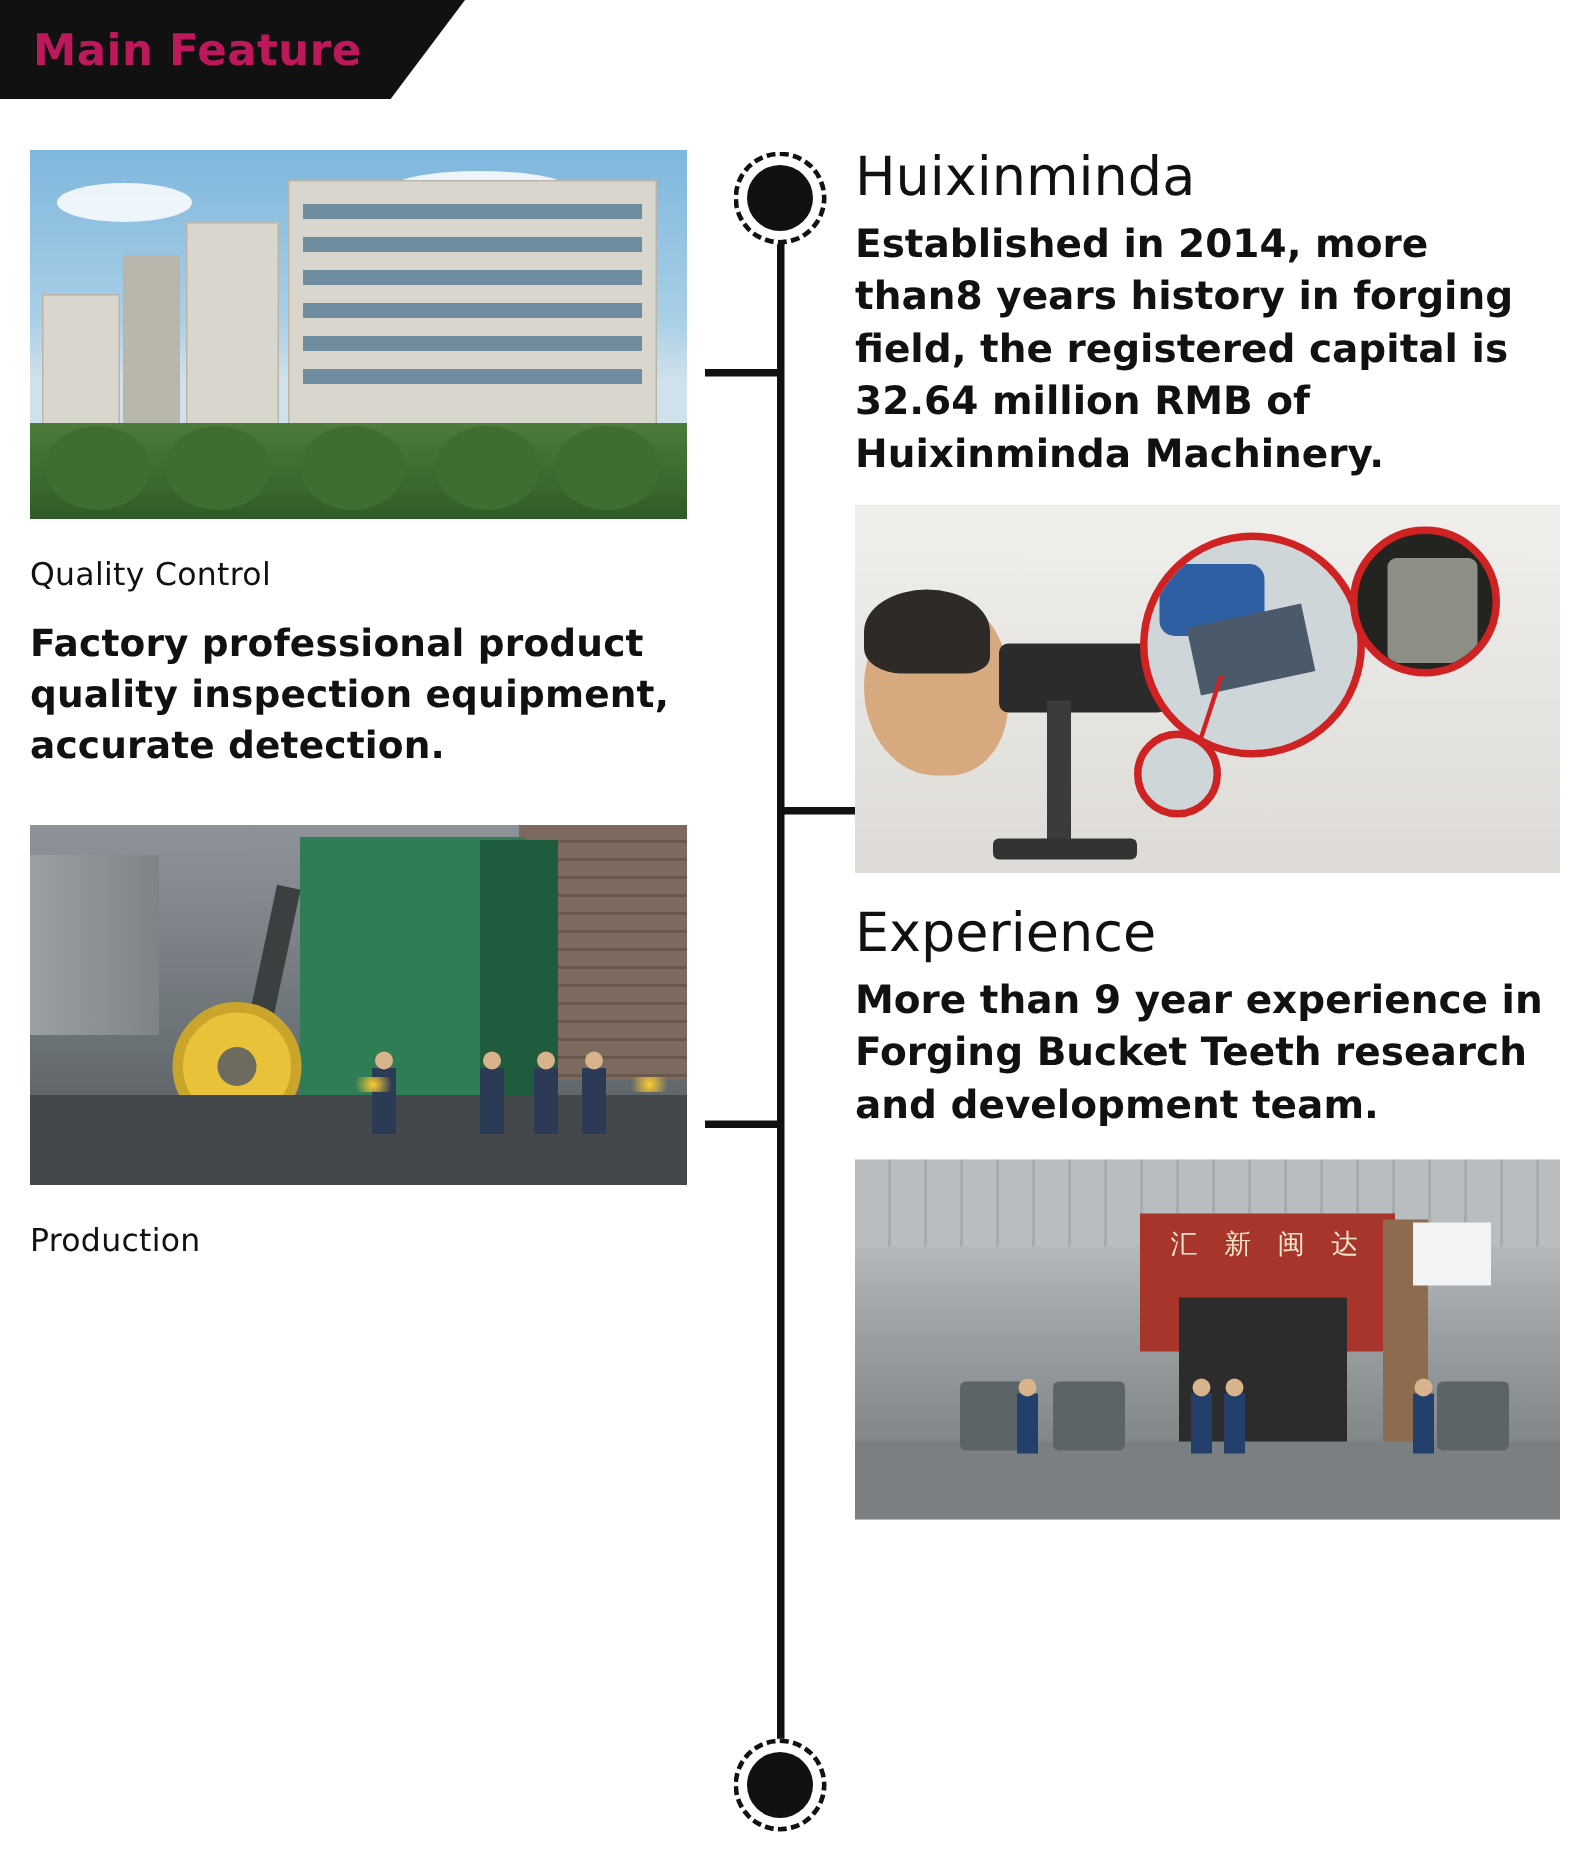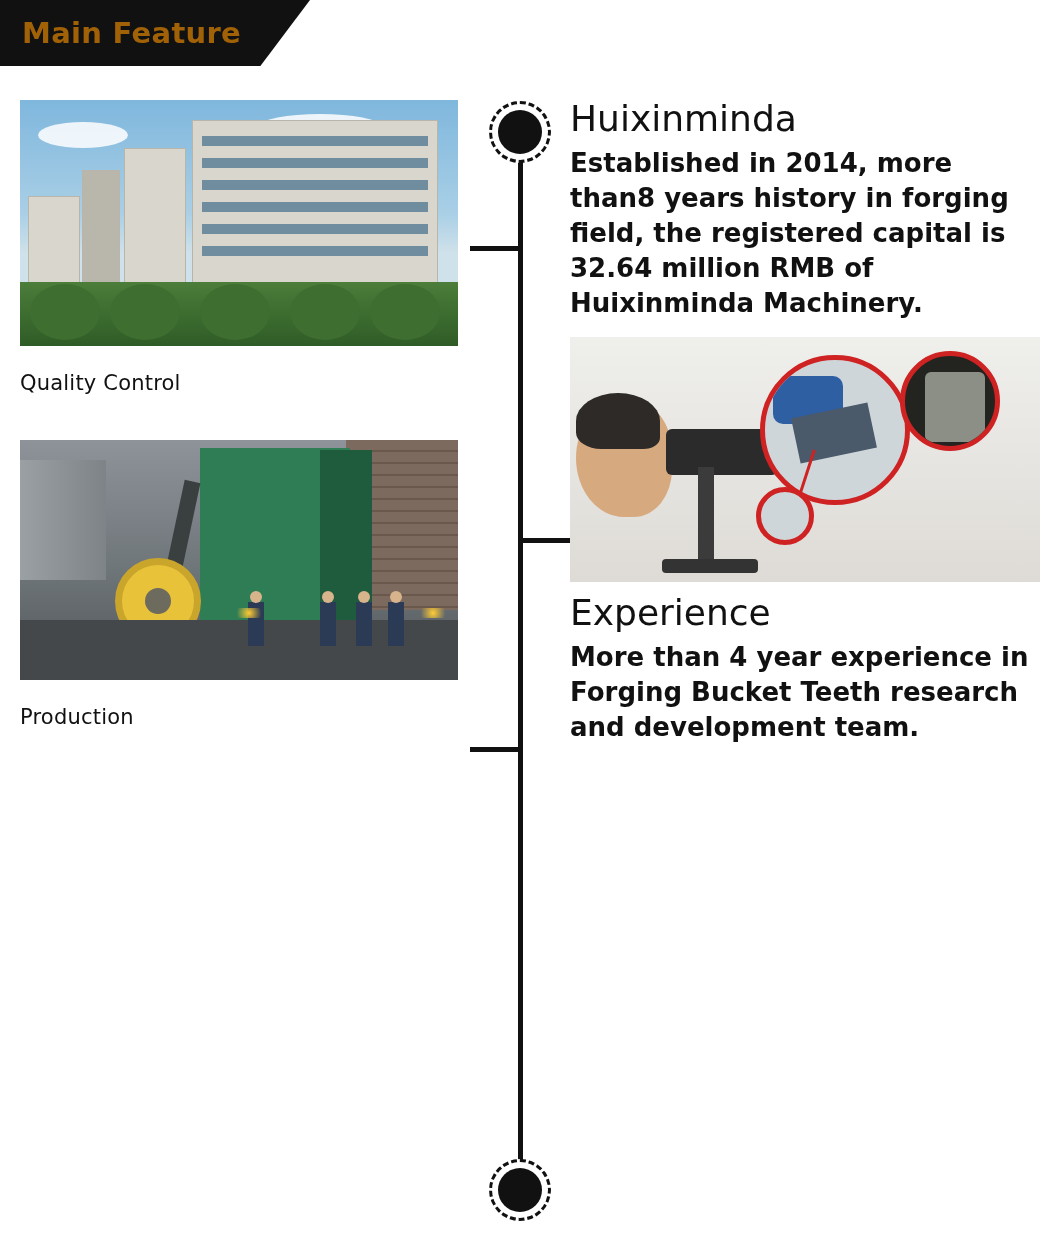--- a/index.html
+++ b/index.html
@@ -31,21 +31,21 @@
     top: 0;
     width: 100%;
     height: 100%;
     background: #111111;
     clip-path: polygon(0 0, 100% 0, 84% 100%, 0 100%);
   }
   .header-banner .title {
     position: absolute;
     left: 22px;
     top: 14px;
-    color: #a16207;
+    color: #be185d;
     font-size: 29px;
     font-weight: bold;
     letter-spacing: 0.3px;
     line-height: 38px;
   }
 
   
   .timeline-line {
     position: absolute;
     left: 518px;
@@ -344,20 +344,21 @@
       <div class="win" style="left:182px;top:124px;width:226px;height:10px;"></div>
       <div class="win" style="left:182px;top:146px;width:226px;height:10px;"></div>
       <div class="trees"></div>
       <div class="bush" style="left:10px;"></div>
       <div class="bush" style="left:90px;"></div>
       <div class="bush" style="left:180px;"></div>
       <div class="bush" style="left:270px;"></div>
       <div class="bush" style="left:350px;"></div>
     </div>
     <h2 class="block-title">Quality Control</h2>
+    <p class="block-text">Factory professional product quality  inspection equipment, accurate detection.</p>
   </div>
 
   <div class="sec-left-2">
     <div class="photo ph-factory">
       <div class="bg"></div>
       <div class="pipe-left"></div>
       <div class="brickwall"></div>
       <div class="machine-green"></div>
       <div class="machine-green2"></div>
       <div class="belt"></div>
@@ -393,18 +394,35 @@
         <div class="part"></div>
       </div>
       <div class="circle-inset ci-2">
         <div class="mach"></div>
       </div>
       <div class="circle-inset ci-small"></div>
       <div class="arrow"></div>
     </div>
   </div>
 
-  <div style="margin-top:8px;">
+  <div style="margin-top:18px;">
     <h2 class="right-title">Experience</h2>
-    <p class="right-text">More than 4 year experience in Forging Bucket Teeth research and development team.</p>
+    <p class="right-text">More than 9 year experience in Forging Bucket Teeth research and development team.</p>
+    <div class="photo ph-plant" style="margin-top:18px;">
+      <div class="bg"></div>
+      <div class="roof"></div>
+      <div class="red-vessel"></div>
+      <div class="sign">汇 新 闽 达</div>
+      <div class="furnace"></div>
+      <div class="chimney"></div>
+      <div class="window"></div>
+      <div class="floor"></div>
+      <div class="drum" style="left:70px;"></div>
+      <div class="drum" style="left:132px;"></div>
+      <div class="drum" style="left:388px;"></div>
+      <div class="worker" style="left:108px;"></div>
+      <div class="worker" style="left:224px;"></div>
+      <div class="worker" style="left:246px;"></div>
+      <div class="worker" style="left:372px;"></div>
+    </div>
   </div>
 
 </div>
 
 </body></html>

